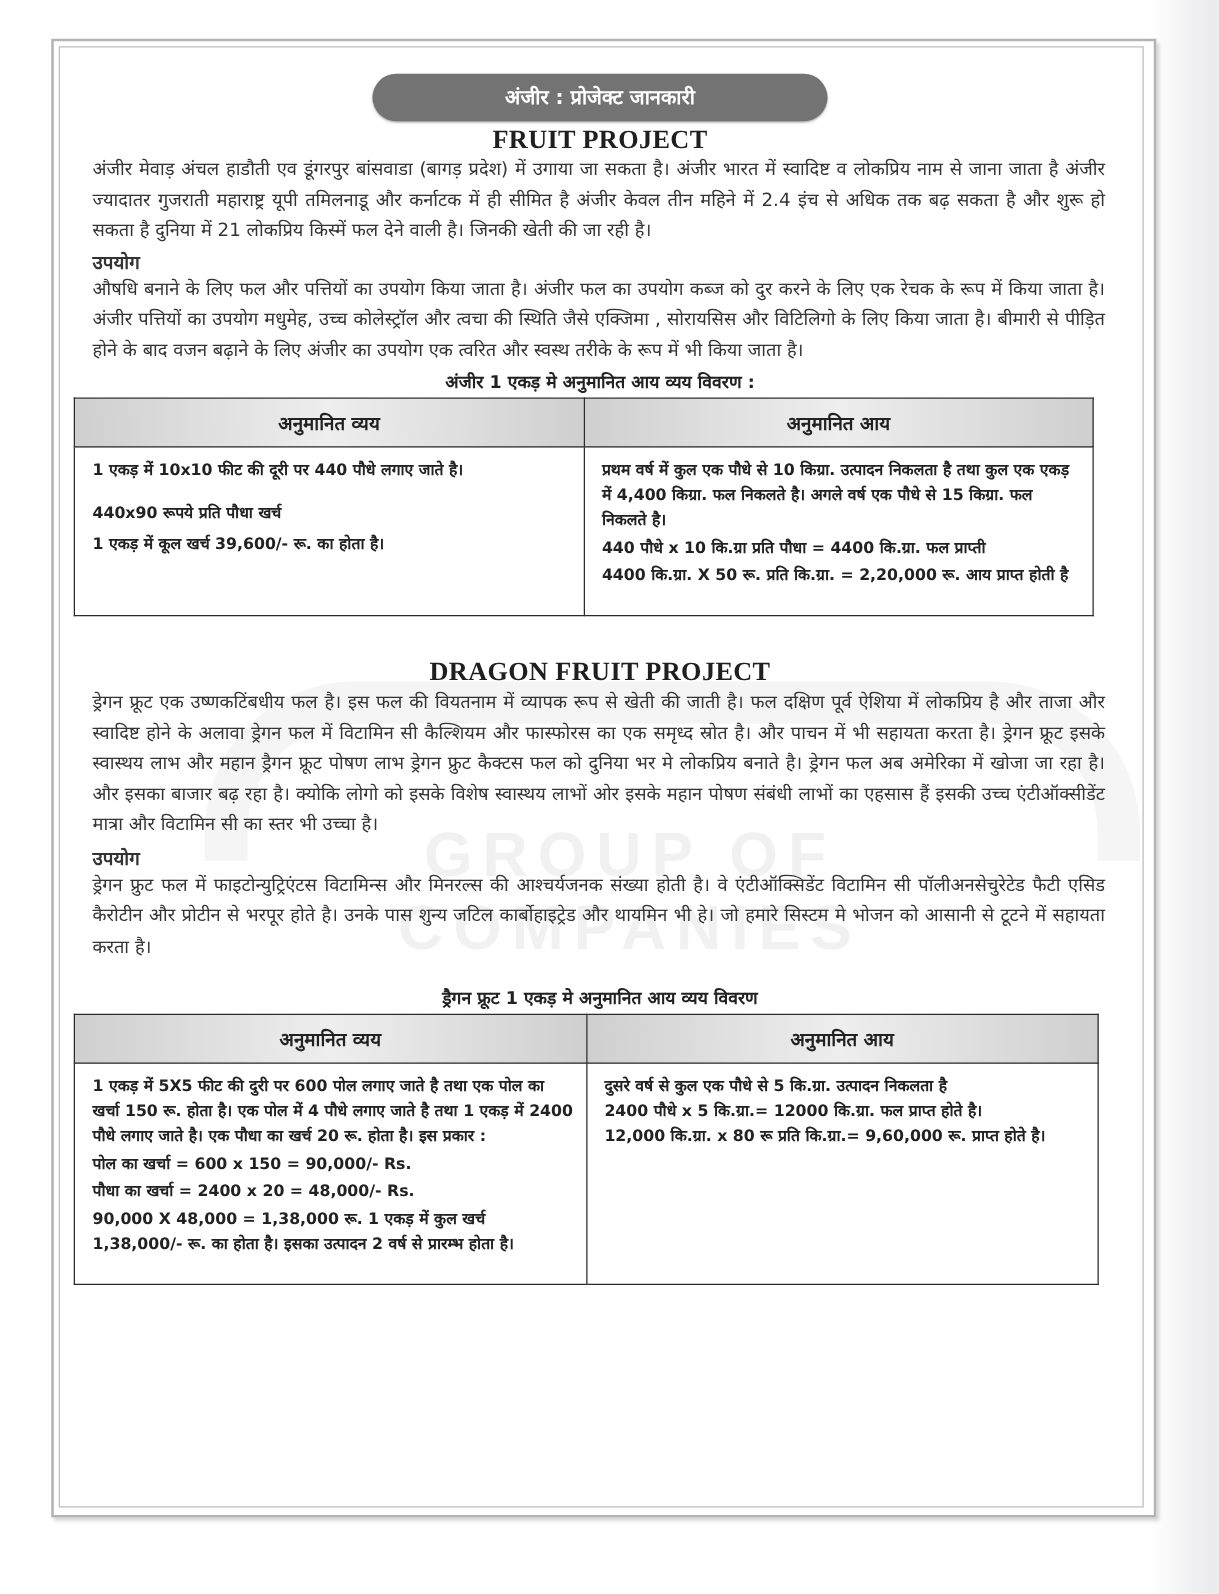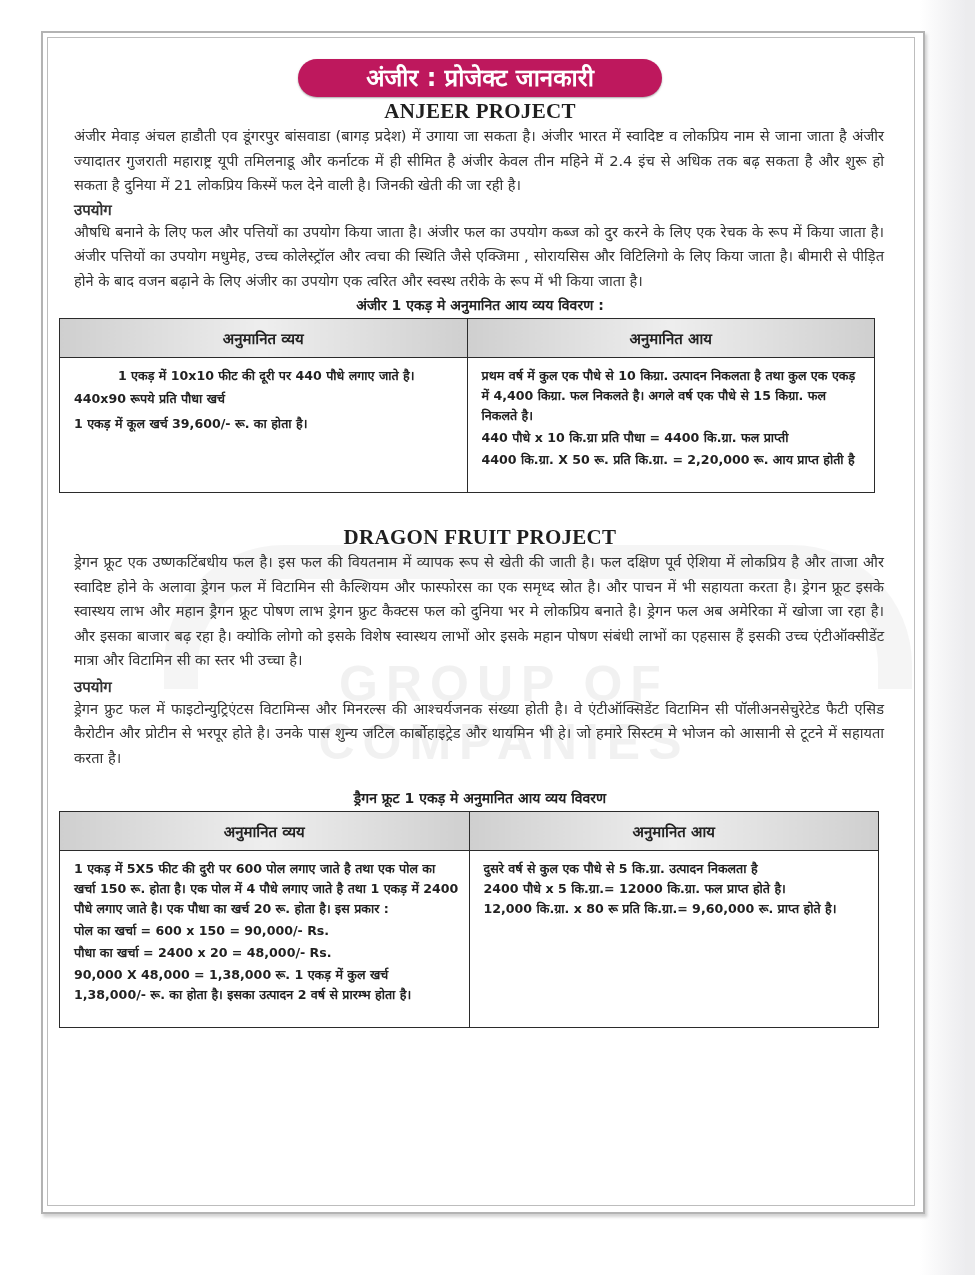--- a/index.html
+++ b/index.html
@@ -39,22 +39,22 @@
     .watermark .wm-text {
       position:absolute; left:0; top:110px; width:720px; text-align:center;
       font-family:"Liberation Sans", sans-serif; font-weight:bold;
       font-size:50px; letter-spacing:8px; color:rgba(190,190,190,0.22);
     }
     .content {
       position:absolute; left:57px; top:47px; width:846px;
     }
     .pill {
       display:block; margin:0 auto; width:364px; height:38px;
-      border-radius:19px; background:#be185d; color:#ffffff;
-      text-align:center; line-height:38px; font-size:24px; font-weight:bold;
+      border-radius:19px; background:#737373; color:#ffffff;
+      text-align:center; line-height:38px; font-size:16px; font-weight:bold;
       font-family:"DejaVu Sans", sans-serif;
       box-shadow:0 1px 2px rgba(0,0,0,0.35);
     }
     .en-title {
       text-align:center; font-family:"Liberation Serif", serif; font-weight:bold;
       font-size:21px; color:#1f1f1f; margin:2px 0 0 0; letter-spacing:0.3px;
     }
     .para {
       font-size:14.6px; line-height:24.5px; color:#333;
       text-align:justify; margin:0; padding:0 19px 0 17px;
@@ -99,37 +99,37 @@
 
 <div class="watermark">
   <div class="wm-logo"></div>
   <div class="wm-text">GROUP OF COMPANIES</div>
 </div>
 
 <div class="content">
 
   <section style="padding-top:12px;">
     <div class="pill">अंजीर : प्रोजेक्ट जानकारी</div>
-    <div class="en-title">ANJEER PROJECT</div>
+    <div class="en-title">FRUIT PROJECT</div>
     <p class="para" style="margin-top:0;">अंजीर मेवाड़ अंचल हाडौती एव डूंगरपुर बांसवाडा (बागड़ प्रदेश) में उगाया जा सकता है। अंजीर भारत में स्वादिष्ट व लोकप्रिय नाम से जाना जाता है अंजीर ज्यादातर गुजराती महाराष्ट्र यूपी तमिलनाडू और कर्नाटक में ही सीमित है अंजीर केवल तीन महिने में 2.4 इंच से अधिक तक बढ़ सकता है और शुरू हो सकता है दुनिया में 21 लोकप्रिय किस्में फल देने वाली है। जिनकी खेती की जा रही है।</p>
     <div class="subhead">उपयोग</div>
     <p class="para">औषधि बनाने के लिए फल और पत्तियों का उपयोग किया जाता है। अंजीर फल का उपयोग कब्ज को दुर करने के लिए एक रेचक के रूप में किया जाता है। अंजीर पत्तियों का उपयोग मधुमेह, उच्च कोलेस्ट्रॉल और त्वचा की स्थिति जैसे एक्जिमा , सोरायसिस और विटिलिगो के लिए किया जाता है। बीमारी से पीड़ित होने के बाद वजन बढ़ाने के लिए अंजीर का उपयोग एक त्वरित और स्वस्थ तरीके के रूप में भी किया जाता है।</p>
     <div class="table-title">अंजीर 1 एकड़ मे अनुमानित आय व्यय विवरण :</div>
 
     <table class="cost t1">
       <thead>
         <tr>
           <th style="width:50%;">अनुमानित व्यय</th>
           <th style="width:50%;">अनुमानित आय</th>
         </tr>
       </thead>
       <tbody>
         <tr>
           <td>
-            <p style="margin-bottom:3px;text-align:center;">1 एकड़ में 10x10 फीट की दूरी पर 440 पौधे लगाए जाते है।</p>
+            <p style="margin-bottom:14px;">1 एकड़ में 10x10 फीट की दूरी पर 440 पौधे लगाए जाते है।</p>
             <p style="margin-bottom:5px;">440x90 रूपये प्रति पौधा खर्च</p>
             <p>1 एकड़ में कूल खर्च 39,600/- रू. का होता है।</p>
           </td>
           <td style="">
             <p>प्रथम वर्ष में कुल एक पौधे से 10 किग्रा. उत्पादन  निकलता है तथा कुल एक एकड़ में 4,400 किग्रा. फल निकलते है। अगले वर्ष एक पौधे से 15 किग्रा. फल निकलते है।</p>
             <p style="margin-top:2px;">440 पौधे x 10 कि.ग्रा प्रति पौधा = 4400 कि.ग्रा. फल प्राप्ती</p>
             <p style="margin-top:2px;">4400 कि.ग्रा. X 50 रू. प्रति कि.ग्रा. = 2,20,000 रू. आय प्राप्त होती है</p>
           </td>
         </tr>
       </tbody>

